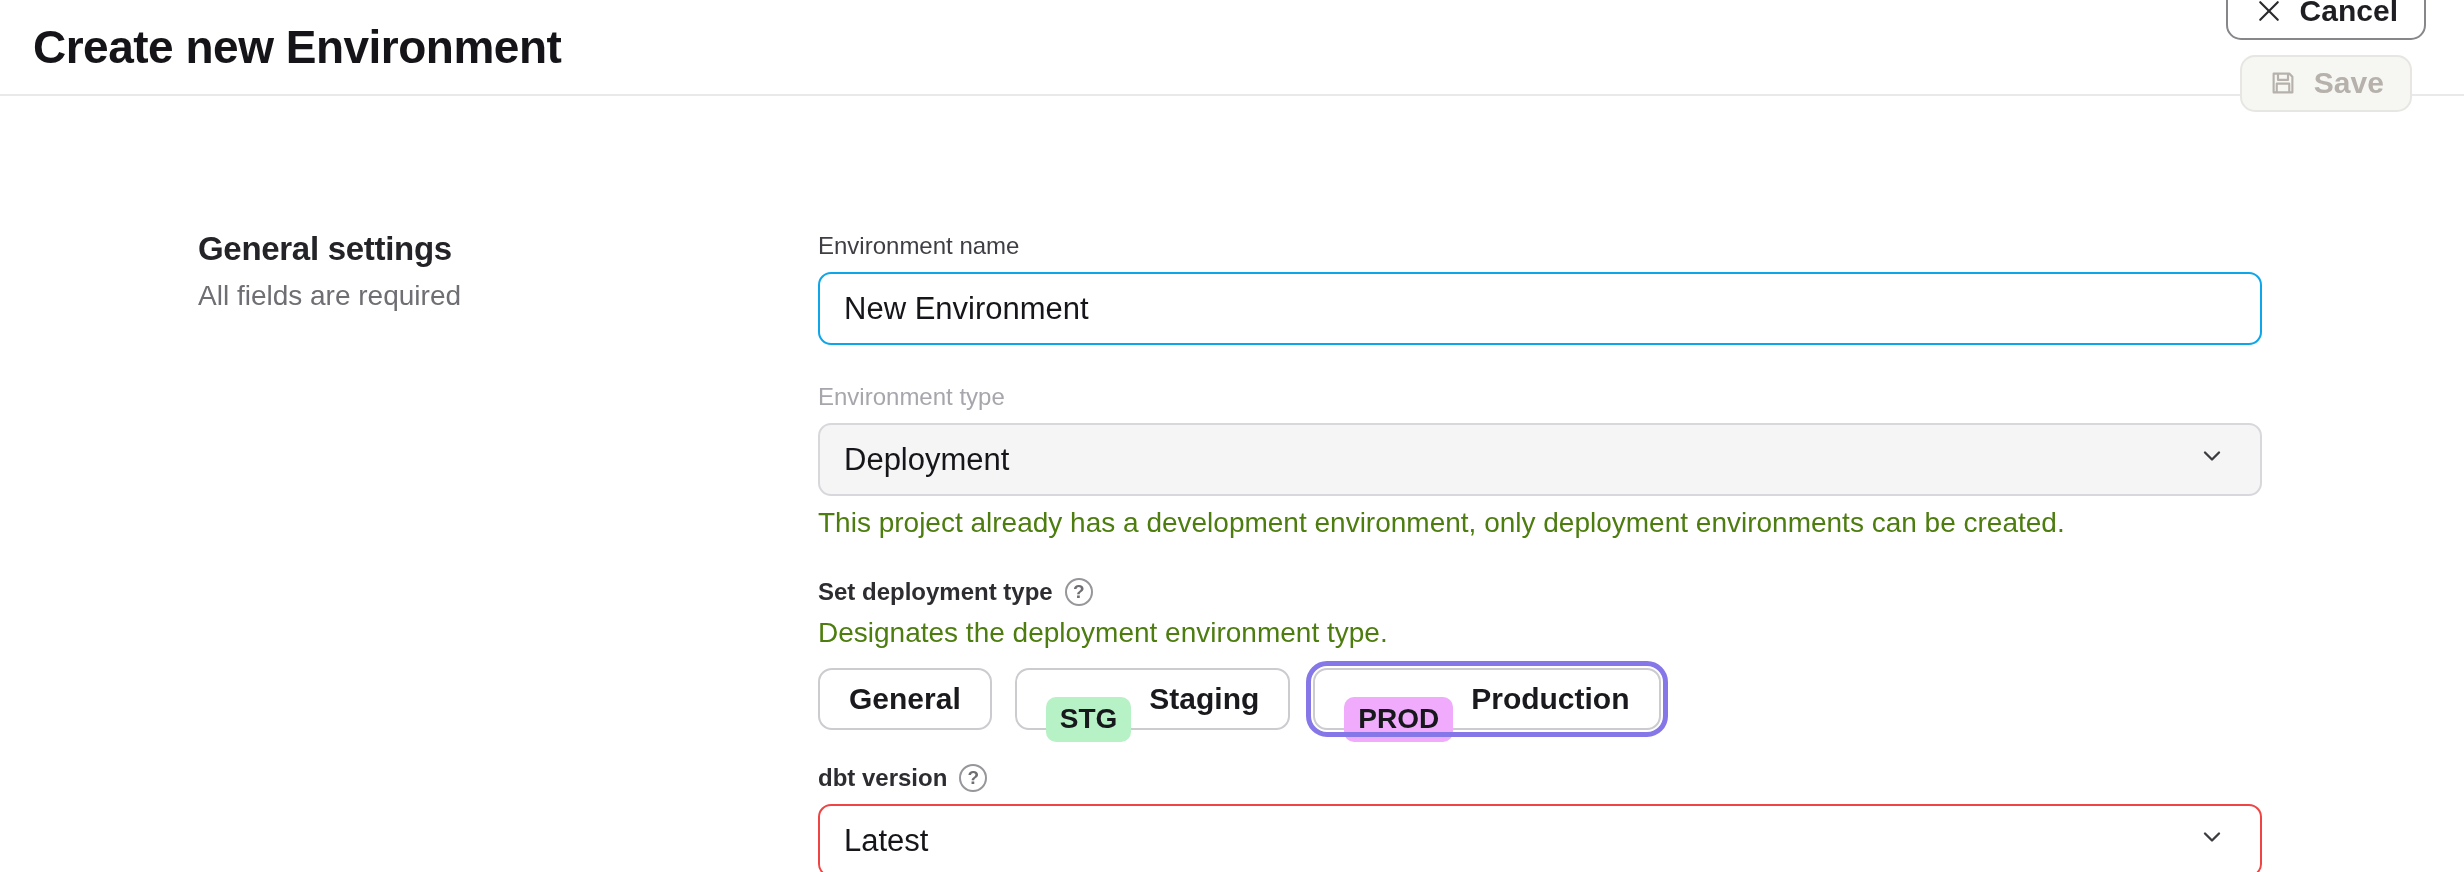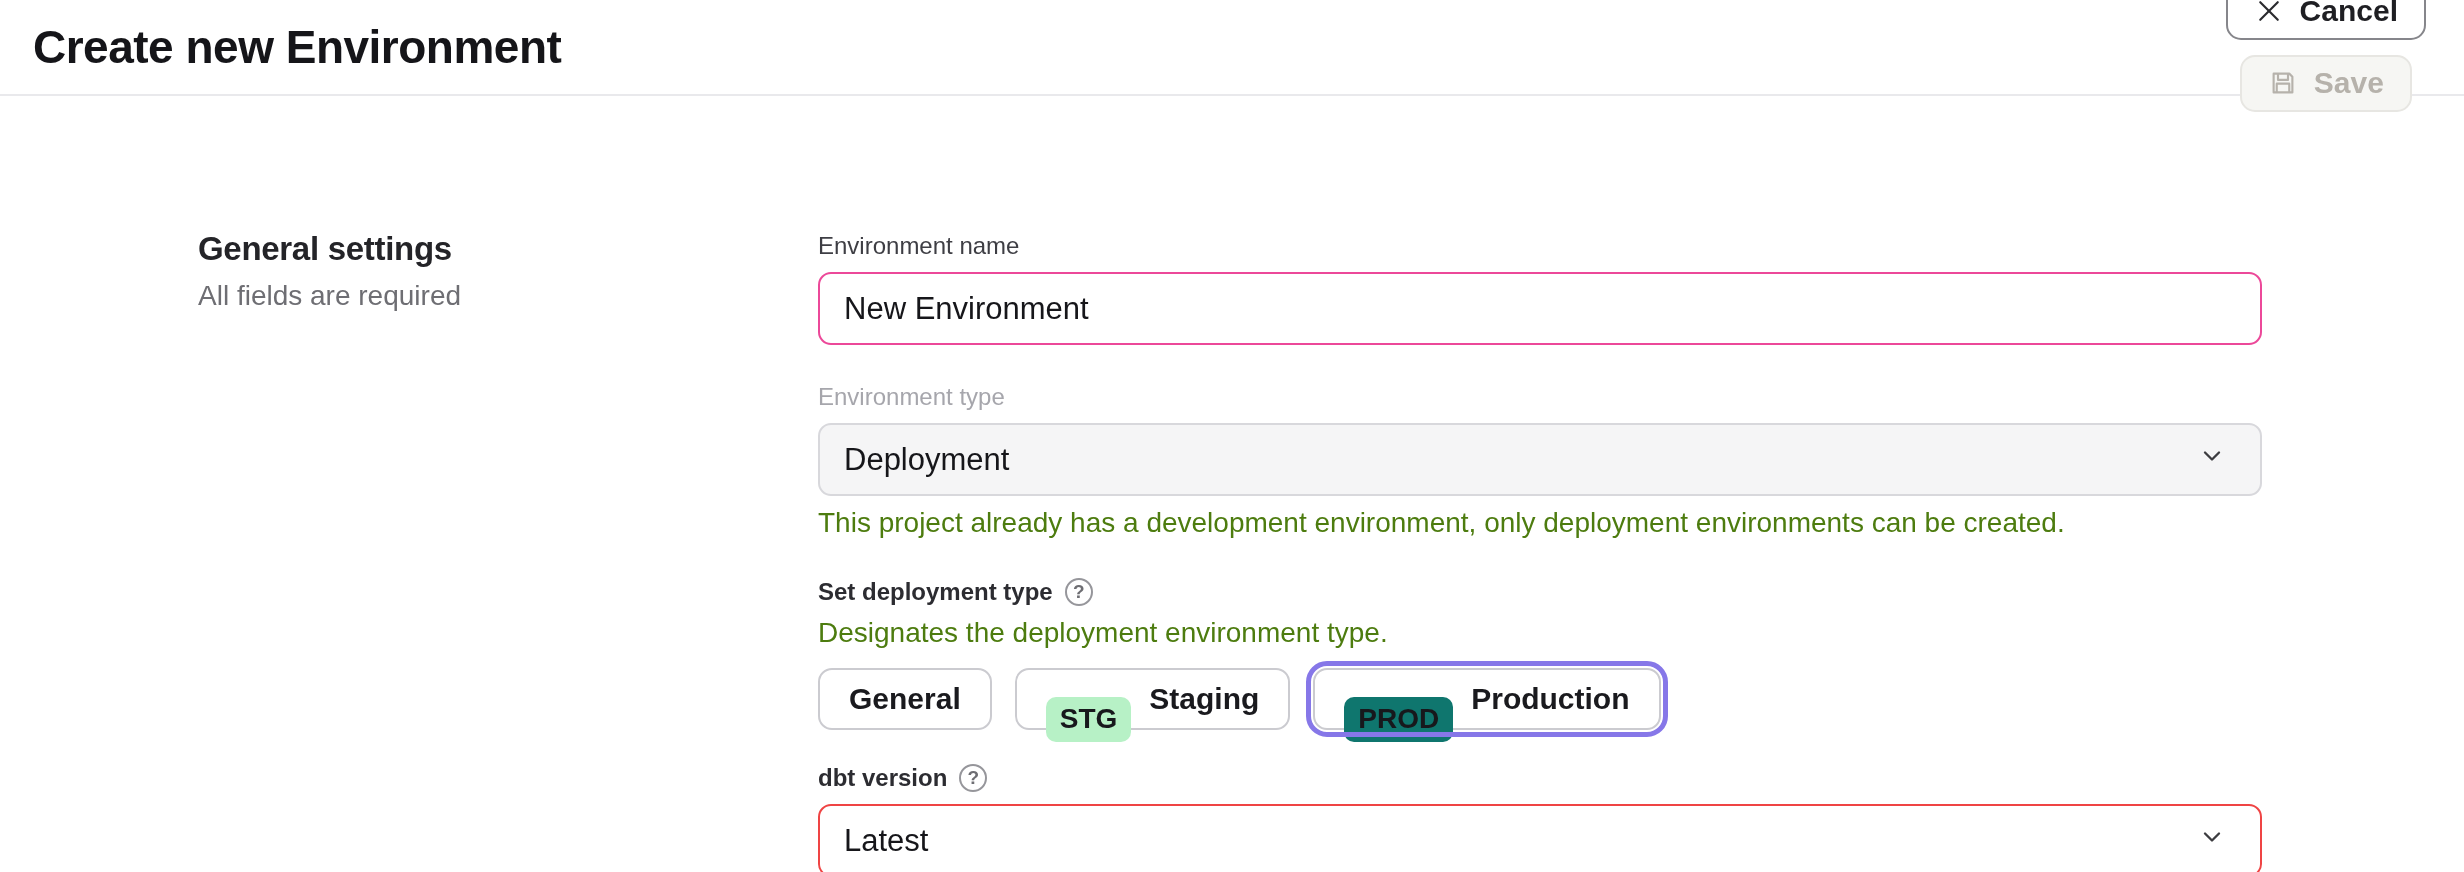--- a/index.html
+++ b/index.html
@@ -83,21 +83,21 @@
     color: #3e3e44;
     line-height: 36px;
   }
   .field-label.disabled { color: #a6a6ac; }
   .field-label.bold { font-weight: 700; color: #2c2c31; display: flex; align-items: center; gap: 12px; }
 
   .text-input {
     margin-top: 8px;
     width: 100%;
     height: 73px;
-    border: 2px solid #ec4899;
+    border: 2px solid #0ea5e9;
     border-radius: 13px;
     padding: 0 24px;
     font-size: 31px;
     color: #16161a;
     font-family: "Liberation Sans", sans-serif;
     background: #ffffff;
     outline: none;
   }
 
   .select {
@@ -173,21 +173,21 @@
     align-items: center;
     height: 45px;
     padding: 0 14px;
     border-radius: 10px;
     font-size: 28px;
     font-weight: 600;
     color: #17181c;
     margin-top: 40px;
   }
   .badge-stg { background: #b7f1c6; }
-  .badge-prod { background: #0f766e; }
+  .badge-prod { background: #f0abfc; }
 </style>
 </head>
 <body>
 
 <header class="header">
   <h1 class="page-title">Create new Environment</h1>
   <div class="header-actions">
     <button class="btn btn-cancel">
       <span>
         <svg width="30" height="30" viewBox="0 0 24 24" fill="none" stroke="#2a2a2e" stroke-width="1.7" stroke-linecap="round">

